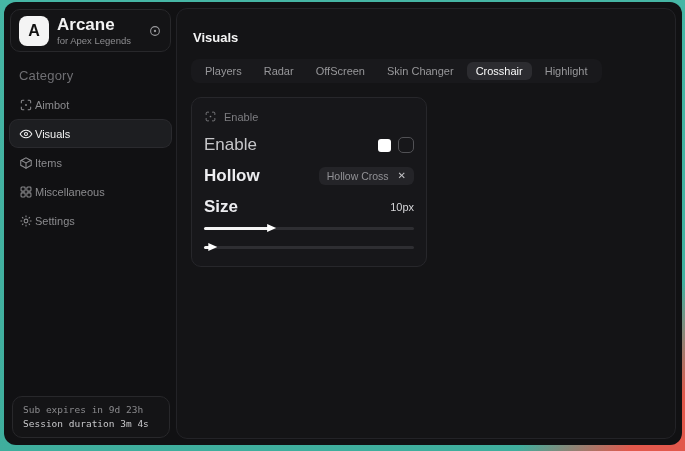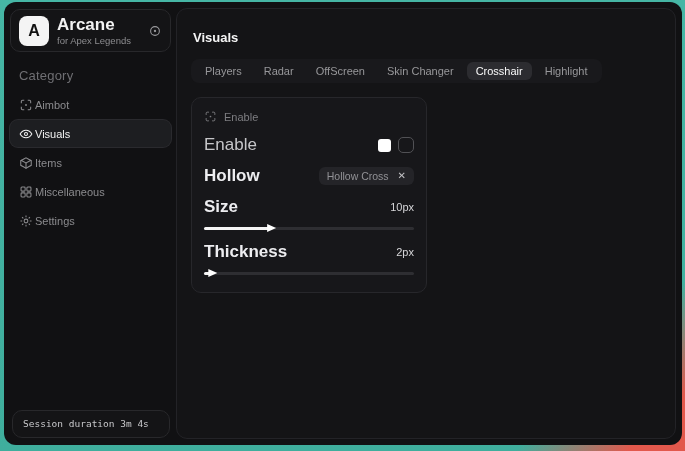--- a/index.html
+++ b/index.html
@@ -172,20 +172,21 @@
           <svg width="14" height="14" viewBox="0 0 24 24" fill="none" stroke="currentColor" stroke-width="1.8">
             <circle cx="12" cy="12" r="3.2"></circle>
             <path d="M12 2.5v3M12 18.5v3M2.5 12h3M18.5 12h3M5.3 5.3l2.1 2.1M16.6 16.6l2.1 2.1M18.7 5.3l-2.1 2.1M7.4 16.6l-2.1 2.1"></path>
           </svg>
         </span>
         <span>Settings</span>
       </div>
     </div>
 
     <div class="sidebar-footer">
+      <div class="sf-line1">Sub expires in 9d 23h</div>
       <div class="sf-line2">Session duration 3m 4s</div>
     </div>
   </div>
 
   <div class="main">
     <div class="page-title">Visuals</div>
 
     <div class="tabbar">
       <div class="tab">Players</div>
       <div class="tab">Radar</div>
@@ -230,24 +231,20 @@
         <span class="row-value">10px</span>
       </div>
       <div class="slider">
         <div class="track">
           <div class="fill" style="width: 31%;">
             <span class="thumb"></span>
           </div>
         </div>
       </div>
 
-      <div class="row slider-row">
-        <span class="row-label strong">Thickness</span>
-        <span class="row-value">2px</span>
-      </div>
       <div class="slider" style="margin-bottom:0;">
         <div class="track">
           <div class="fill" style="width: 3%;">
             <span class="thumb"></span>
           </div>
         </div>
       </div>
     </div>
   </div>
 </div>

